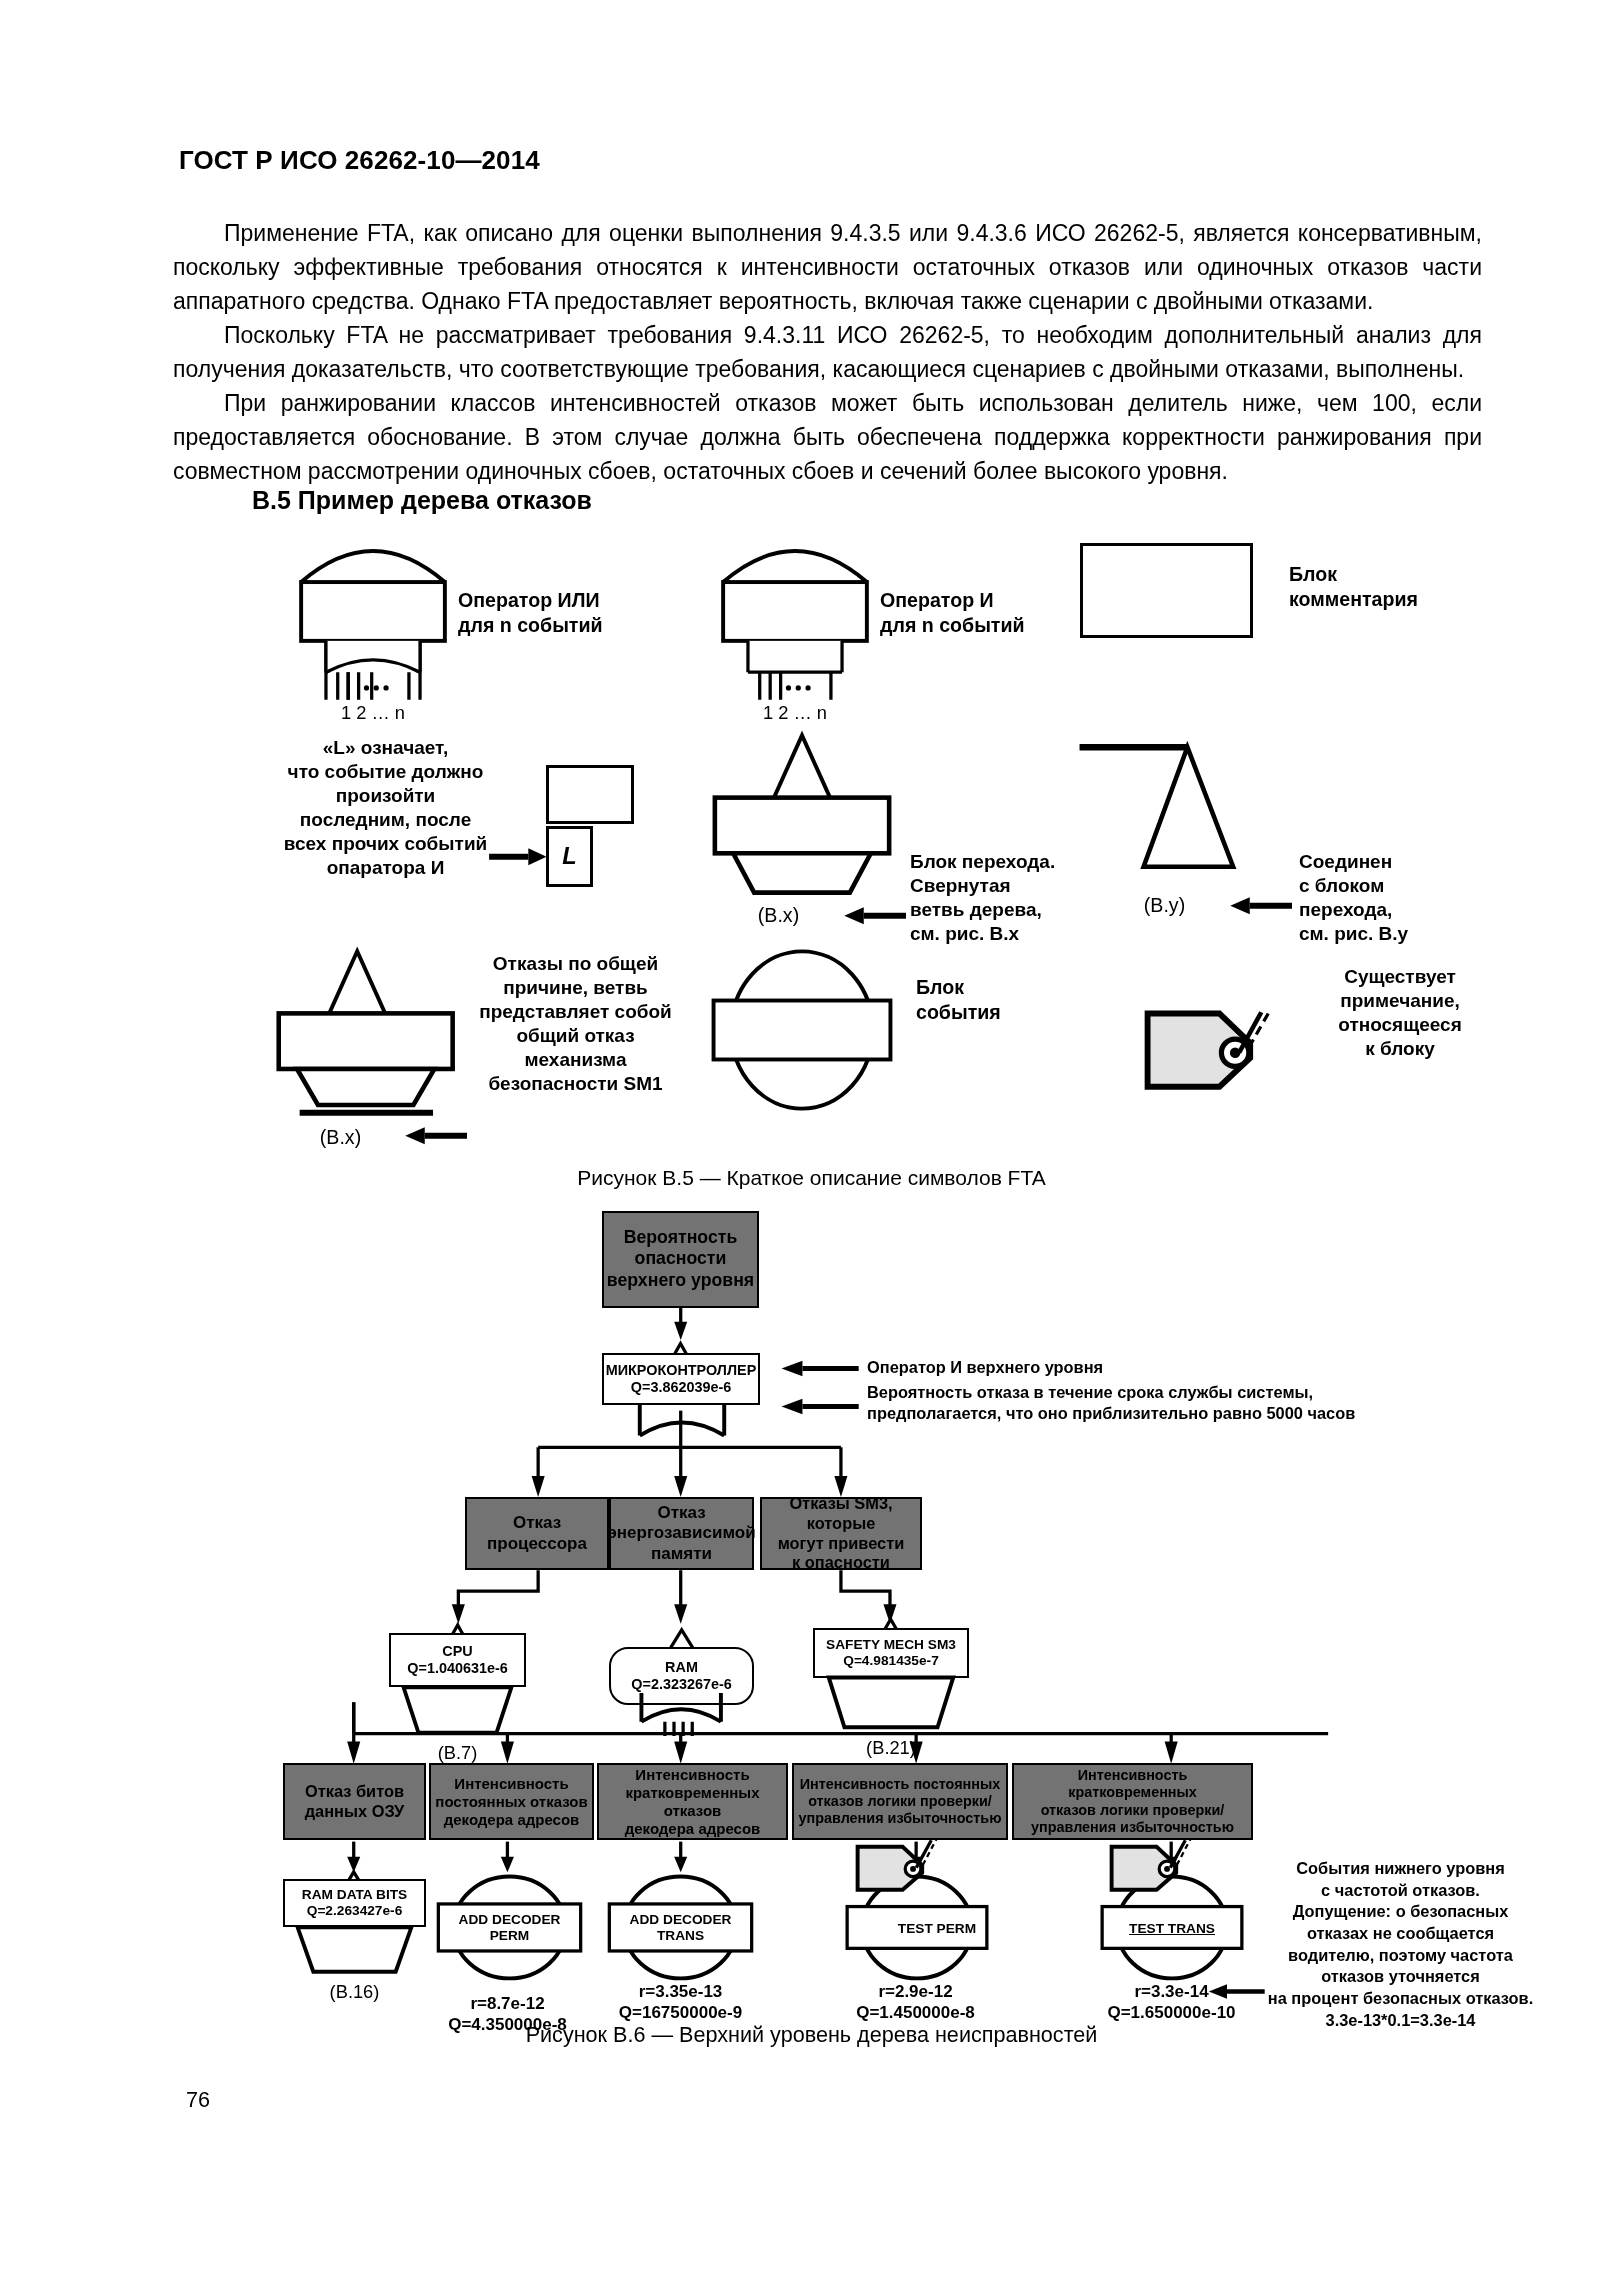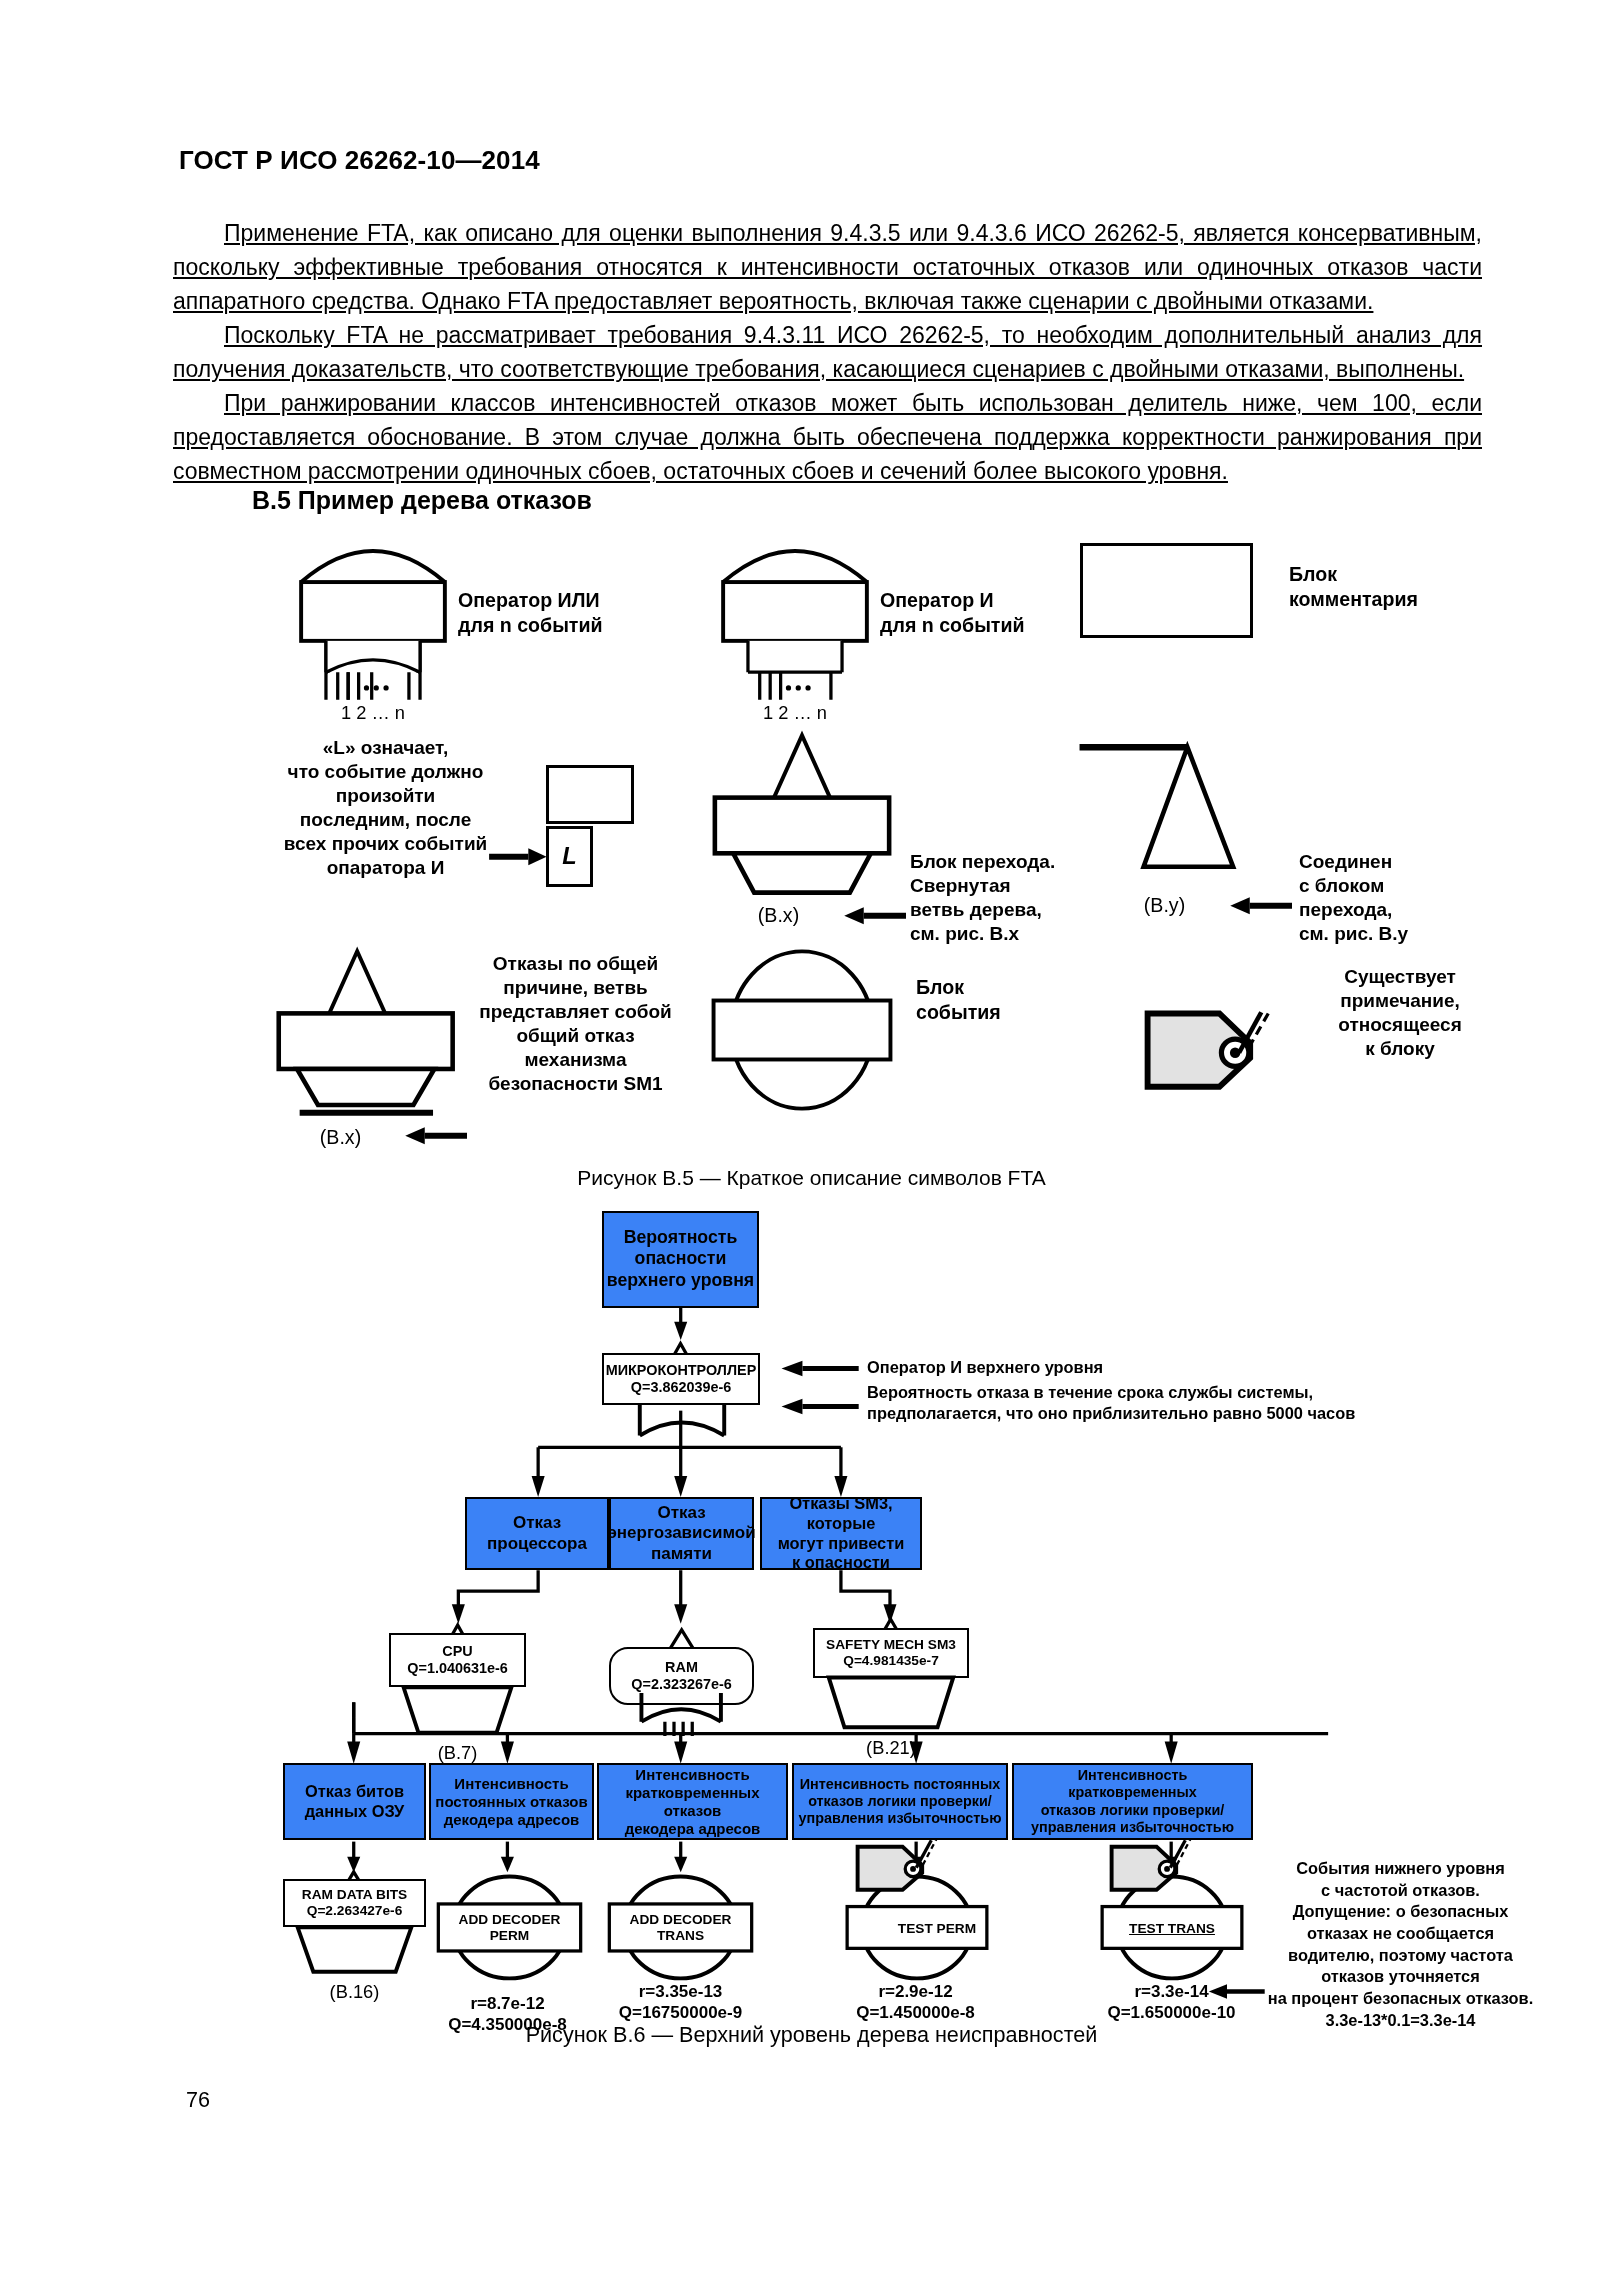--- a/index.html
+++ b/index.html
@@ -16,21 +16,21 @@
   .doc-header{
     position:absolute;left:171px;top:145px;
     font-size:26px;font-weight:bold;letter-spacing:0.1px;margin-left:8px;
   }
 
   
   .body-text{
     position:absolute;left:173px;top:216px;width:1309px;
     font-size:23px;line-height:1.48;text-align:justify;
   }
-  .body-text p{margin:0 0 0 0;text-indent:51px;text-decoration:underline;}
+  .body-text p{margin:0 0 0 0;text-indent:51px;}
 
   .sec-title{
     position:absolute;left:252px;top:486px;
     font-size:25px;font-weight:bold;
   }
 
   
   .abs{position:absolute;}
   .lbl{font-size:17.7px;line-height:1.26;font-weight:bold;text-align:center;}
   .rect{border:2.6px solid #000;background:#fff;box-sizing:border-box;}
@@ -40,21 +40,21 @@
   svg.shape{position:absolute;overflow:visible;}
 
   .caption{
     position:absolute;width:1623px;text-align:center;
     font-size:21px;
   }
 
   
   .tree{position:absolute;left:0;top:1204px;width:1623px;height:824px;}
   .tbox{
-    position:absolute;border:2.6px solid #000;background:#3b82f6;
+    position:absolute;border:2.6px solid #000;background:#737373;
     box-sizing:border-box;display:flex;align-items:center;justify-content:center;
     text-align:center;font-weight:bold;line-height:1.2;
   }
   .tbox.white{background:#fff;}
   .note-txt{position:absolute;font-size:16.4px;font-weight:bold;line-height:1.3;}
   .val-txt{position:absolute;font-size:17px;font-weight:bold;line-height:1.25;text-align:center;}
 
   .fig-caption{
     position:absolute;width:1623px;text-align:center;font-size:21.6px;
   }

